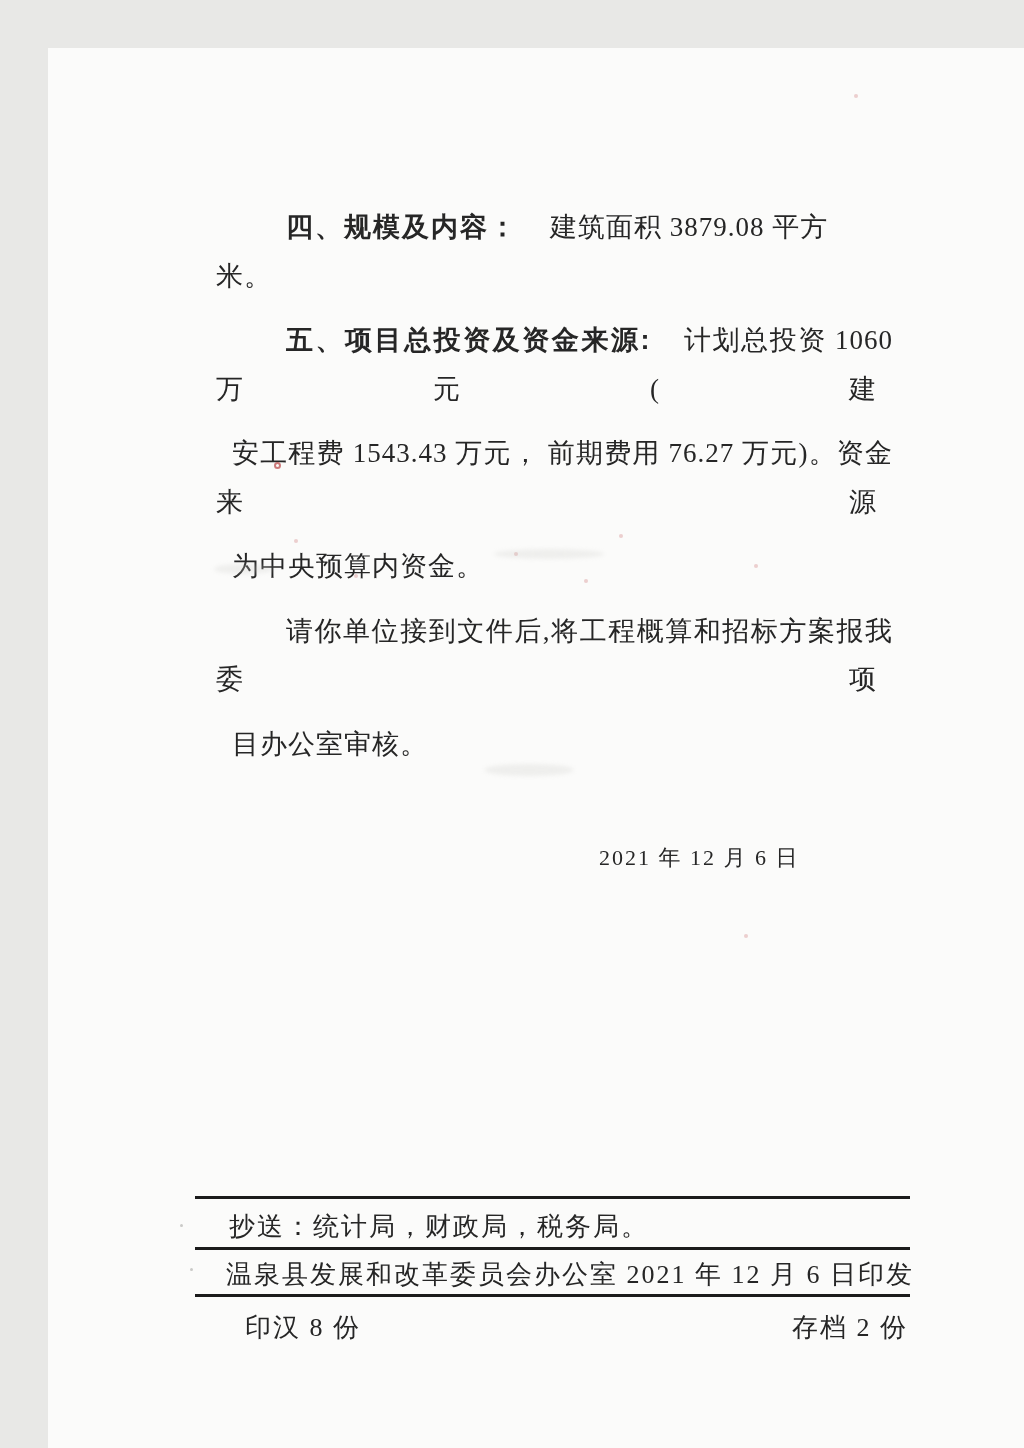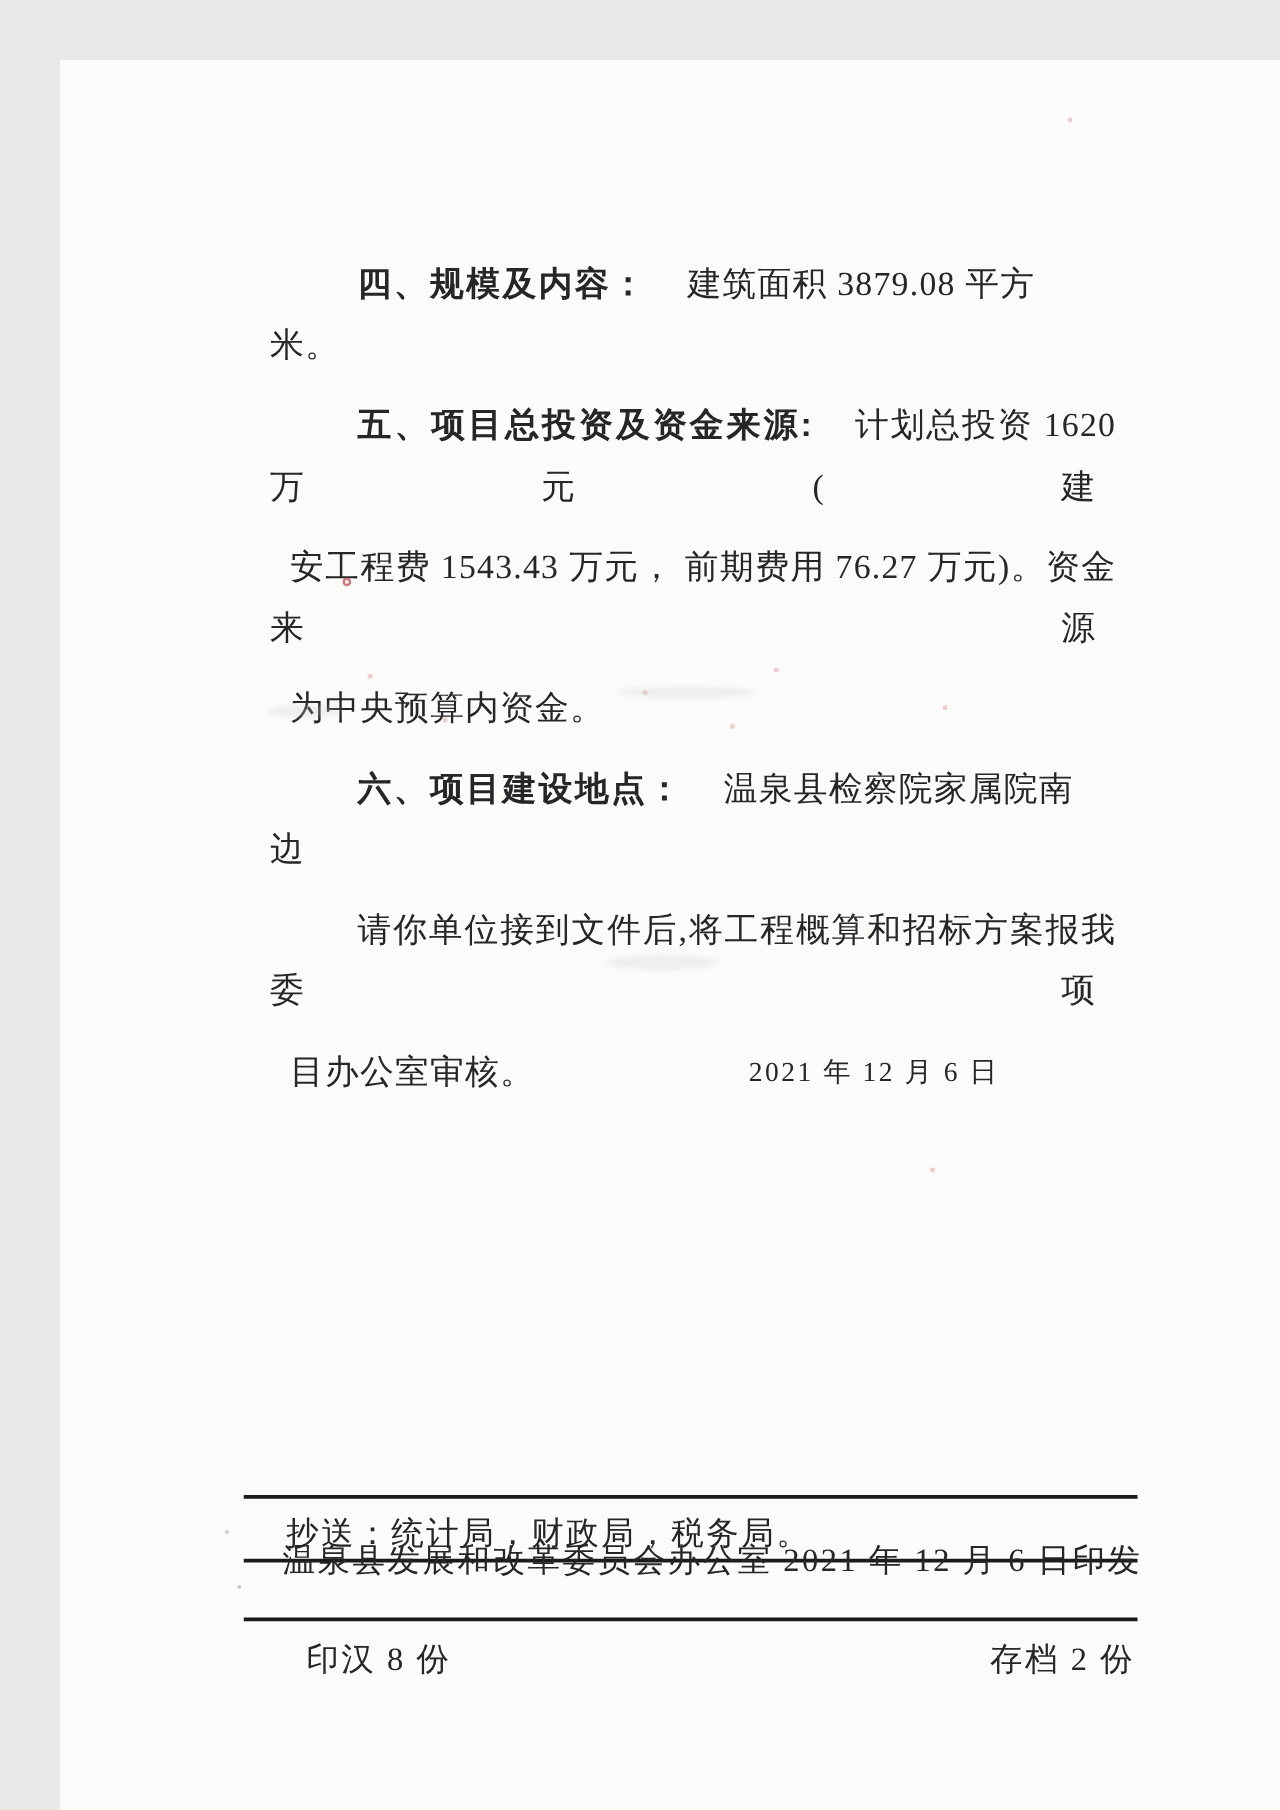--- a/index.html
+++ b/index.html
@@ -61,21 +61,21 @@
   .rule-2{top:1183px;}
   .rule-3{top:1230px;}
   .footer-text{
     position:absolute;
     font-size:26px;
     letter-spacing:2px;
     white-space:pre;
     text-align:center;
   }
   .cc-line{left:165px;top:1145px;}
-  .issuer-line{left:162px;top:1167px;}
+  .issuer-line{left:162px;top:1193px;}
   .copies-left{left:181px;top:1246px;}
   .copies-right{left:728px;top:1246px;}
   
   .noise{
     position:absolute;
     border-radius:50%;
     pointer-events:none;
   }
   .noise.red-ring{
     width:7px;height:7px;
@@ -102,24 +102,23 @@
     pointer-events:none;
   }
 </style>
 </head>
 <body>
 
 <div class="page">
 
   <div class="body-text">
     <div class="line indent"><span class="hd">四、规模及内容：</span><span>建筑面积 3879.08 平方米。</span></div>
-    <div class="line indent fill"><span class="hd">五、项目总投资及资金来源:</span><span>计划总投资 1620 万元(建</span></div>
+    <div class="line indent fill"><span class="hd">五、项目总投资及资金来源:</span><span>计划总投资 1060 万元(建</span></div>
     <div class="line fill"><span>安工程费 1543.43 万元， 前期费用 76.27 万元)。资金来源</span></div>
     <div class="line"><span>为中央预算内资金。</span></div>
-    <div class="line indent"><span class="hd">六、项目建设地点：</span><span>温泉县检察院家属院南边</span></div>
     <div class="line indent fill"><span>请你单位接到文件后,将工程概算和招标方案报我委项</span></div>
     <div class="line"><span>目办公室审核。</span></div>
   </div>
 
   <div class="date-line">2021 年 12 月 6 日</div>
 
   <div class="rule rule-1"></div>
   <div class="footer-text cc-line">抄送：统计局，财政局，税务局。</div>
   <div class="rule rule-2"></div>
   <div class="footer-text issuer-line">温泉县发展和改革委员会办公室 2021 年 12 月 6 日印发</div>

